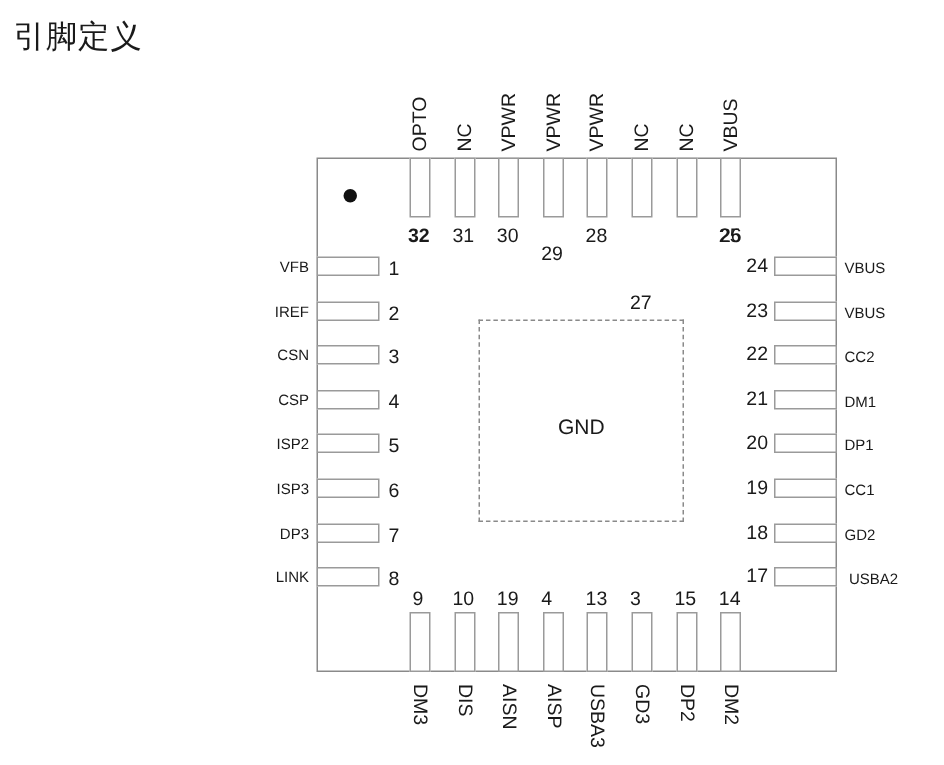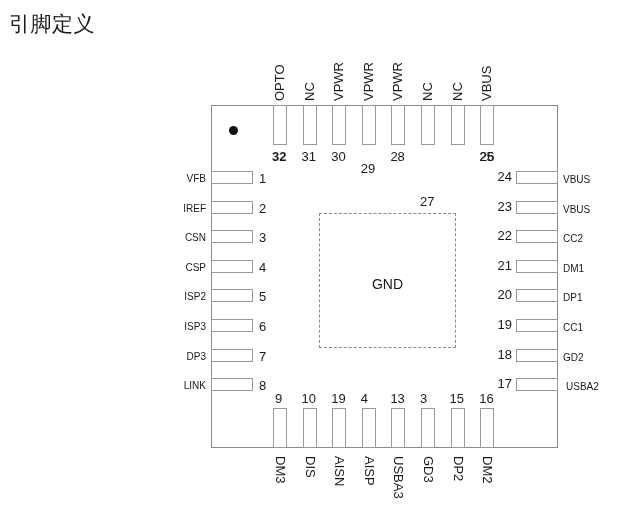--- a/index.html
+++ b/index.html
@@ -114,16 +114,16 @@
       <div class="pad v" style="left: 391.4px; top: 408px;"></div>
       <div class="num" style="left: 390.4px; top: 392px;">13</div>
       <div class="vlbl" style="left: 405.4px; top: 456px; transform: rotate(90deg);">USBA3</div>
       <div class="pad v" style="left: 421px; top: 408px;"></div>
       <div class="num" style="left: 420px; top: 392px;">3</div>
       <div class="vlbl" style="left: 435px; top: 456px; transform: rotate(90deg);">GD3</div>
       <div class="pad v" style="left: 450.6px; top: 408px;"></div>
       <div class="num" style="left: 449.6px; top: 392px;">15</div>
       <div class="vlbl" style="left: 464.6px; top: 456px; transform: rotate(90deg);">DP2</div>
       <div class="pad v" style="left: 480.2px; top: 408px;"></div>
-      <div class="num" style="left: 479.2px; top: 392px;">16</div>
+      <div class="num" style="left: 479.2px; top: 392px;">14</div>
       <div class="vlbl" style="left: 494.2px; top: 456px; transform: rotate(90deg);">DM2</div>
     </div>
 </div>
 
 </body></html>

